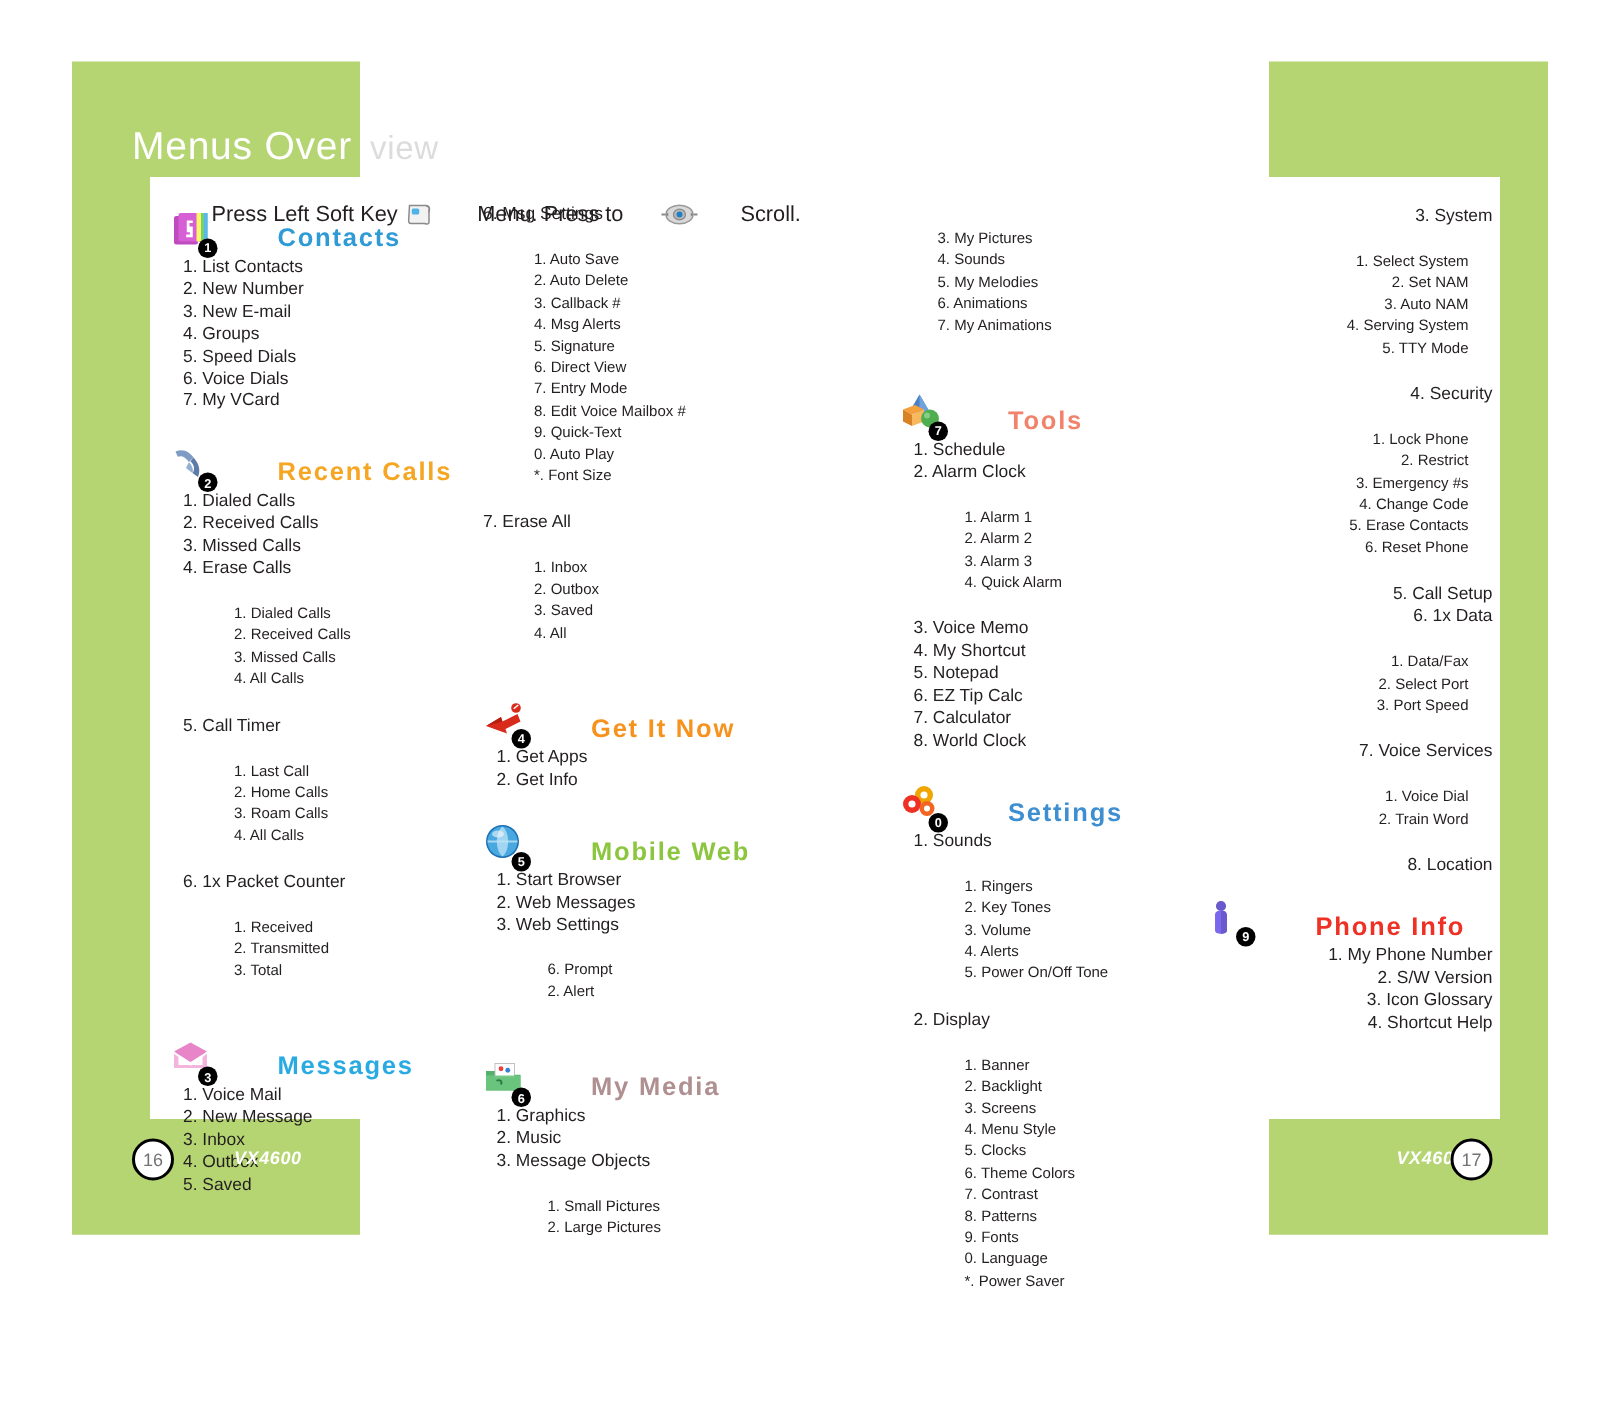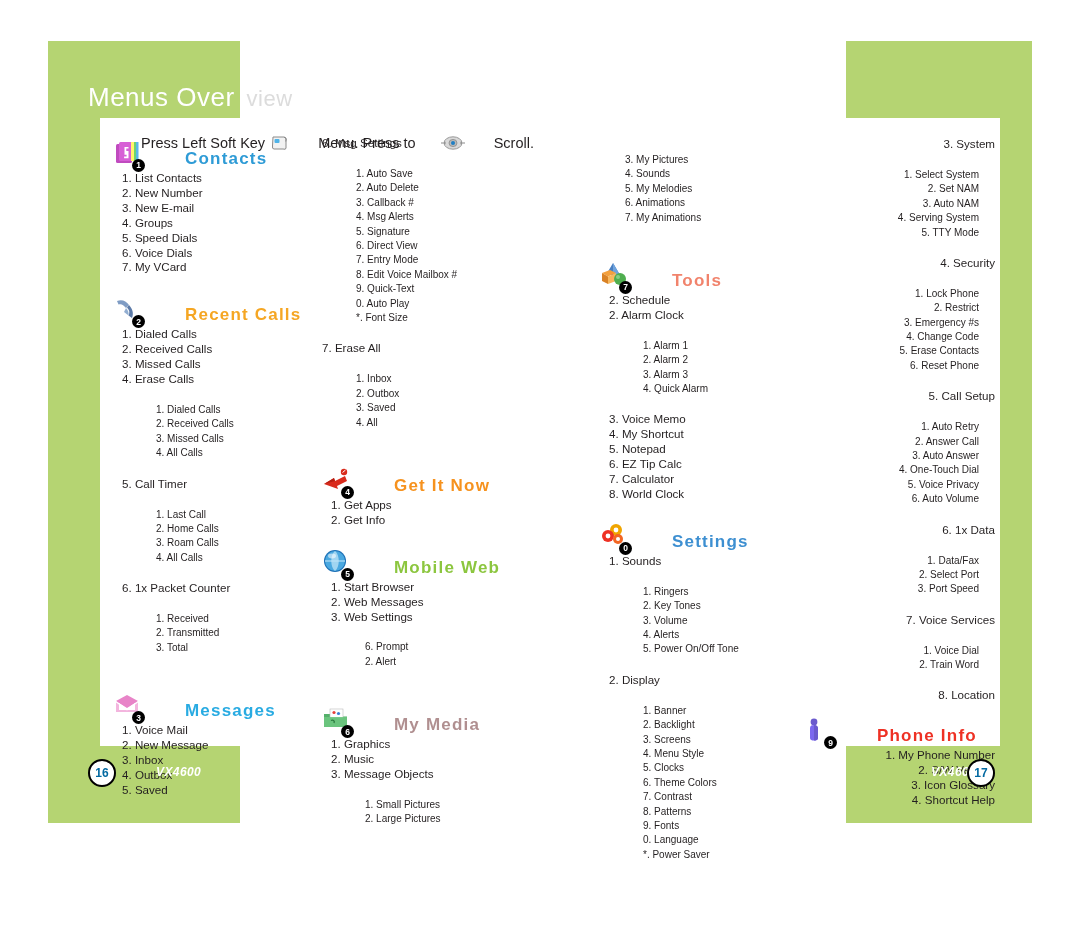--- a/index.html
+++ b/index.html
@@ -99,21 +99,21 @@
 
   .gap{height:17px;}
   .gap-s{height:10px;}
 
   
   .pg{
     position:absolute;
     width:24px;height:24px;border-radius:50%;
     border:2.2px solid #000;background:#fff;
     display:flex;align-items:center;justify-content:center;
-    font-size:12px;font-weight:700;color:#0369a1;
+    font-size:12px;font-weight:400;color:#737373;
   }
   .pg-left{left:88px;top:759px;}
   .pg-right{left:967px;top:759px;}
   .model{
     position:absolute;font-size:12px;color:#ffffff;font-style:italic;font-weight:700;
     letter-spacing:.4px;
     margin-left:32px;
   }
   .model-left{left:124px;top:765px;}
   .model-right{left:899px;top:765px;}
@@ -374,21 +374,21 @@
             <path d="M2 11 L2 19 L8 22 L8 14.5 Z" fill="#d98225"></path>
             <path d="M8 14.5 L16 11 L16 19 L8 22 Z" fill="#f7b85e"></path>
             <circle cx="20" cy="17" r="6" fill="#4fae4f"></circle>
             <circle cx="18" cy="15" r="2" fill="#9edb9e" opacity=".7"></circle>
           </svg>
           <span class="badge">7</span>
         </span>
         <span class="sec-title" style="color:#f1836c">Tools</span>
       </div>
       <ul class="lvl1">
-        <li>2. Schedule</li>
+        <li>1. Schedule</li>
         <li>2. Alarm Clock</li>
         <ul class="lvl2">
           <li>1. Alarm 1</li>
           <li>2. Alarm 2</li>
           <li>3. Alarm 3</li>
           <li>4. Quick Alarm</li>
         </ul>
         <li>3. Voice Memo</li>
         <li>4. My Shortcut</li>
         <li>5. Notepad</li>
@@ -461,28 +461,20 @@
       <li>4. Security</li>
       <ul class="lvl2">
         <li>1. Lock Phone</li>
         <li>2. Restrict</li>
         <li>3. Emergency #s</li>
         <li>4. Change Code</li>
         <li>5. Erase Contacts</li>
         <li>6. Reset Phone</li>
       </ul>
       <li>5. Call Setup</li>
-      <ul class="lvl2">
-        <li>1. Auto Retry</li>
-        <li>2. Answer Call</li>
-        <li>3. Auto Answer</li>
-        <li>4. One-Touch Dial</li>
-        <li>5. Voice Privacy</li>
-        <li>6. Auto Volume</li>
-      </ul>
       <li>6. 1x Data</li>
       <ul class="lvl2">
         <li>1. Data/Fax</li>
         <li>2. Select Port</li>
         <li>3. Port Speed</li>
       </ul>
       <li>7. Voice Services</li>
       <ul class="lvl2">
         <li>1. Voice Dial</li>
         <li>2. Train Word</li>

